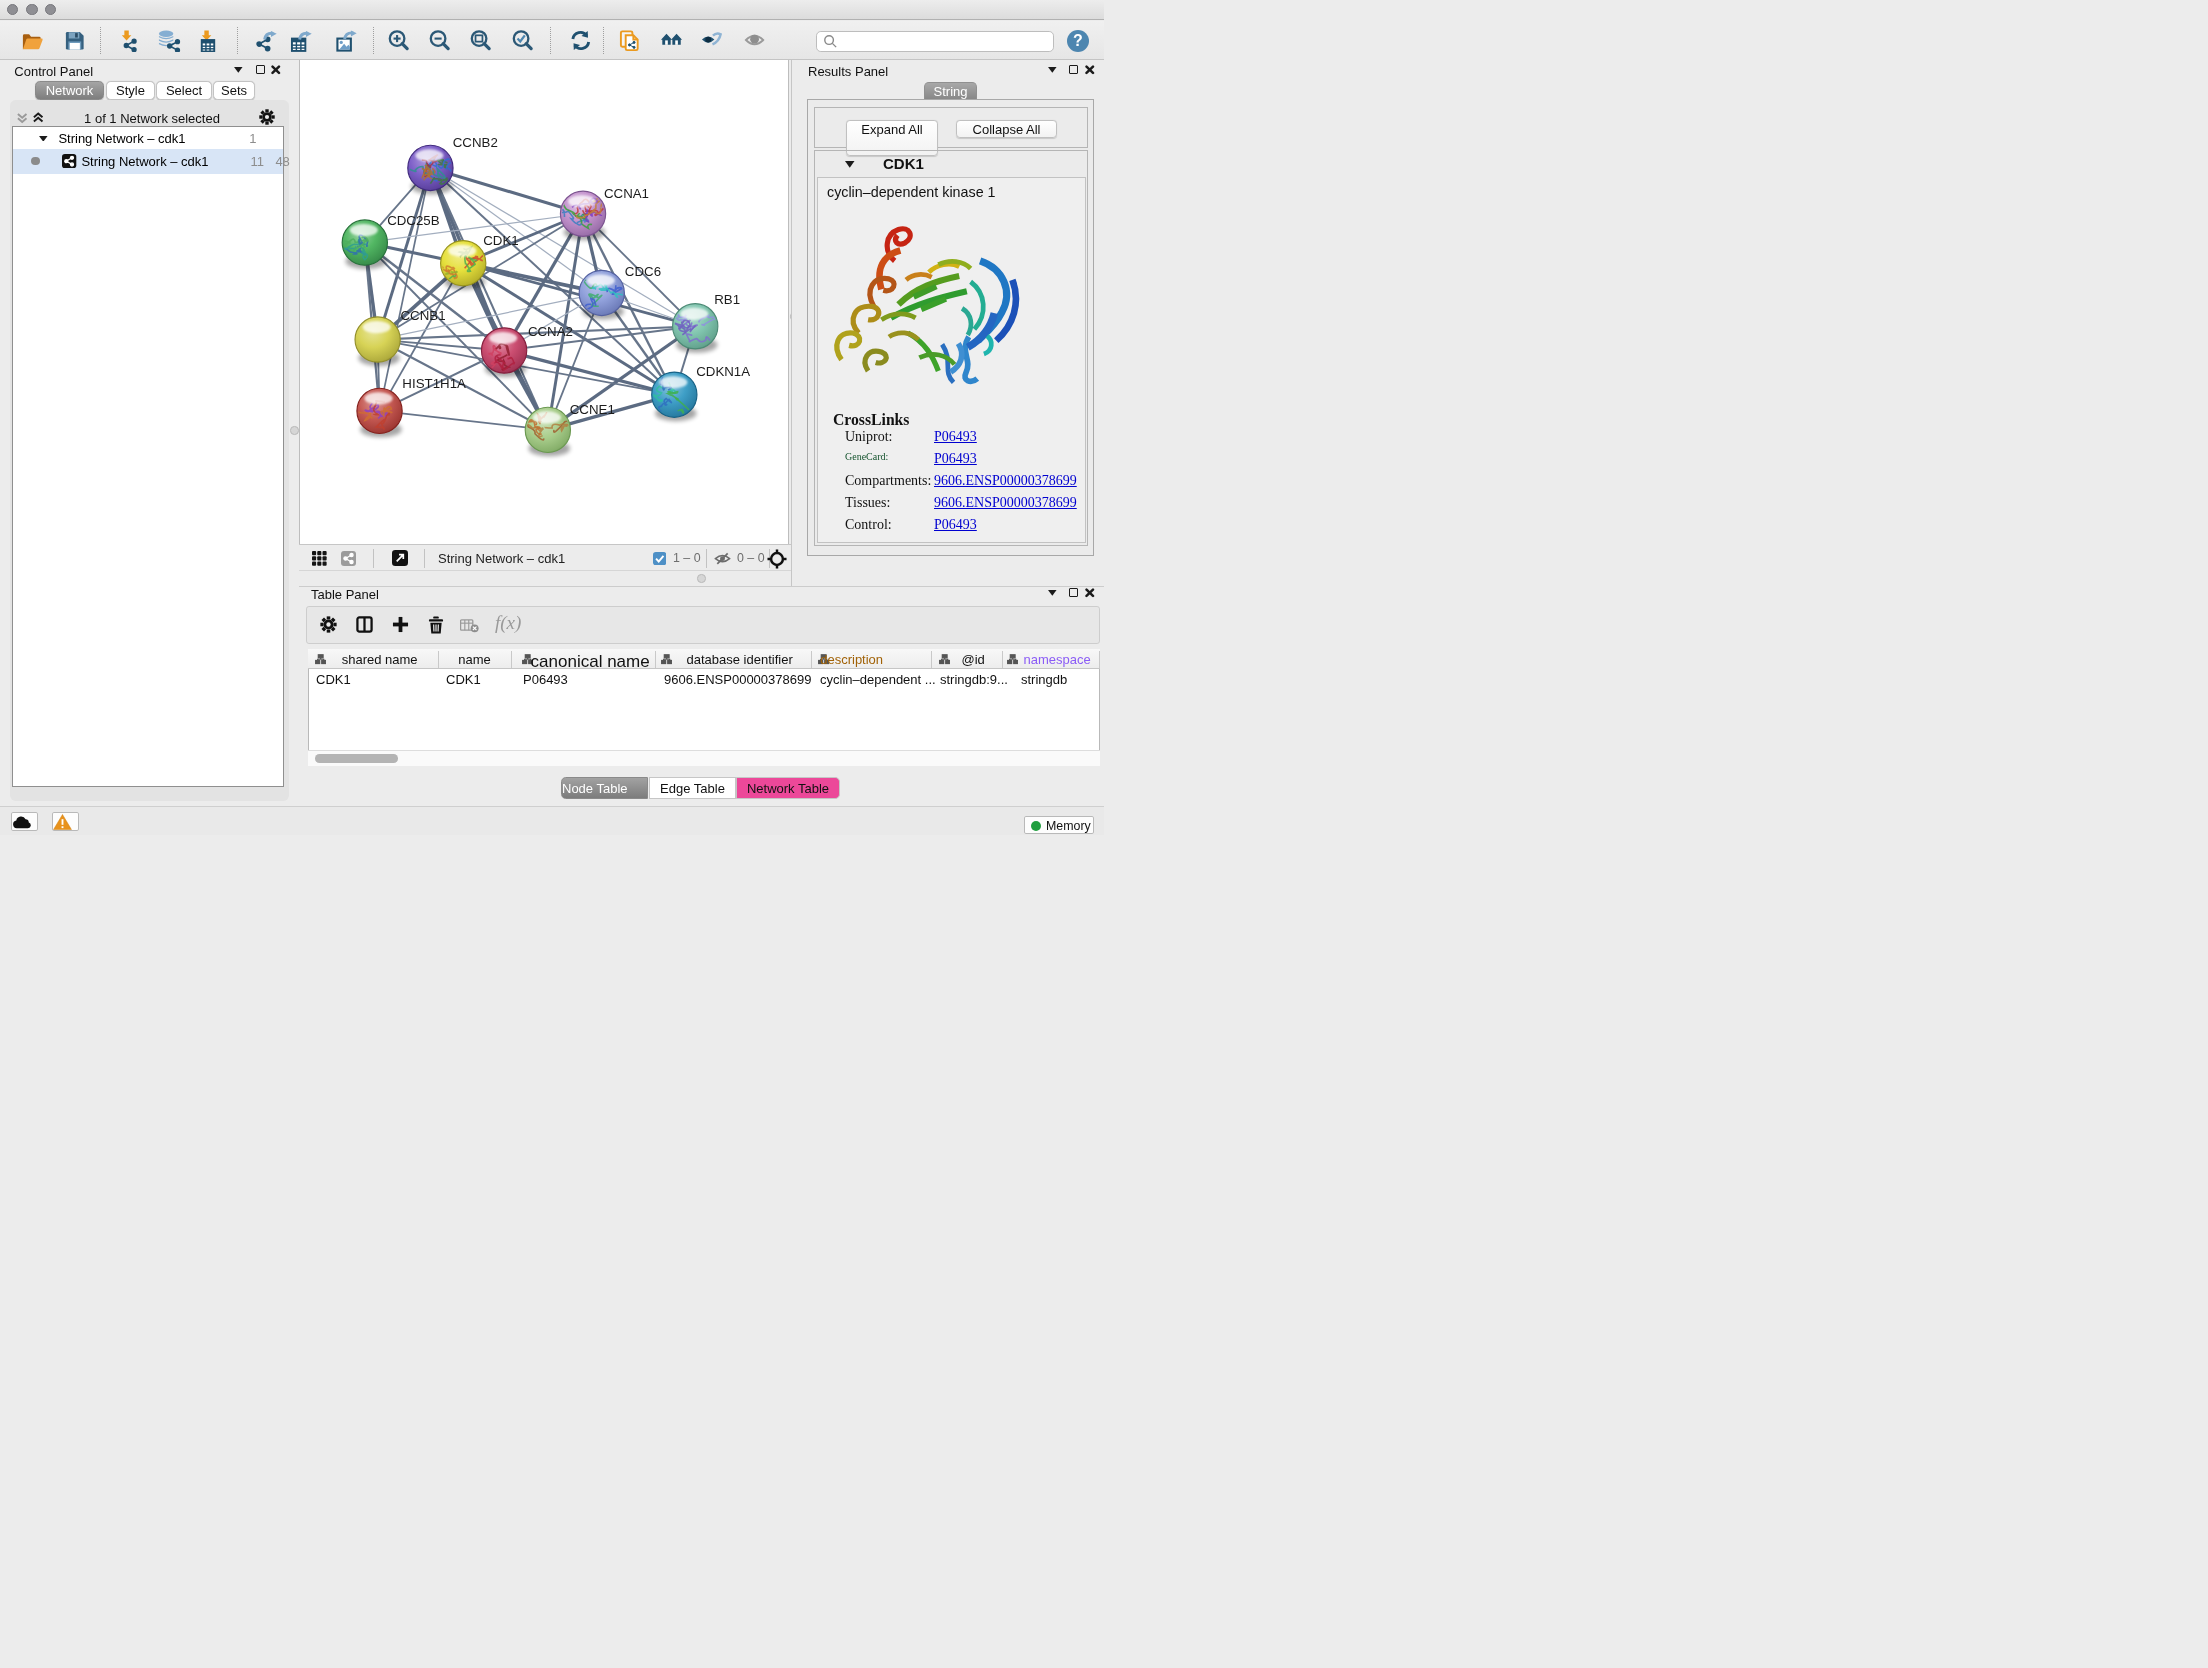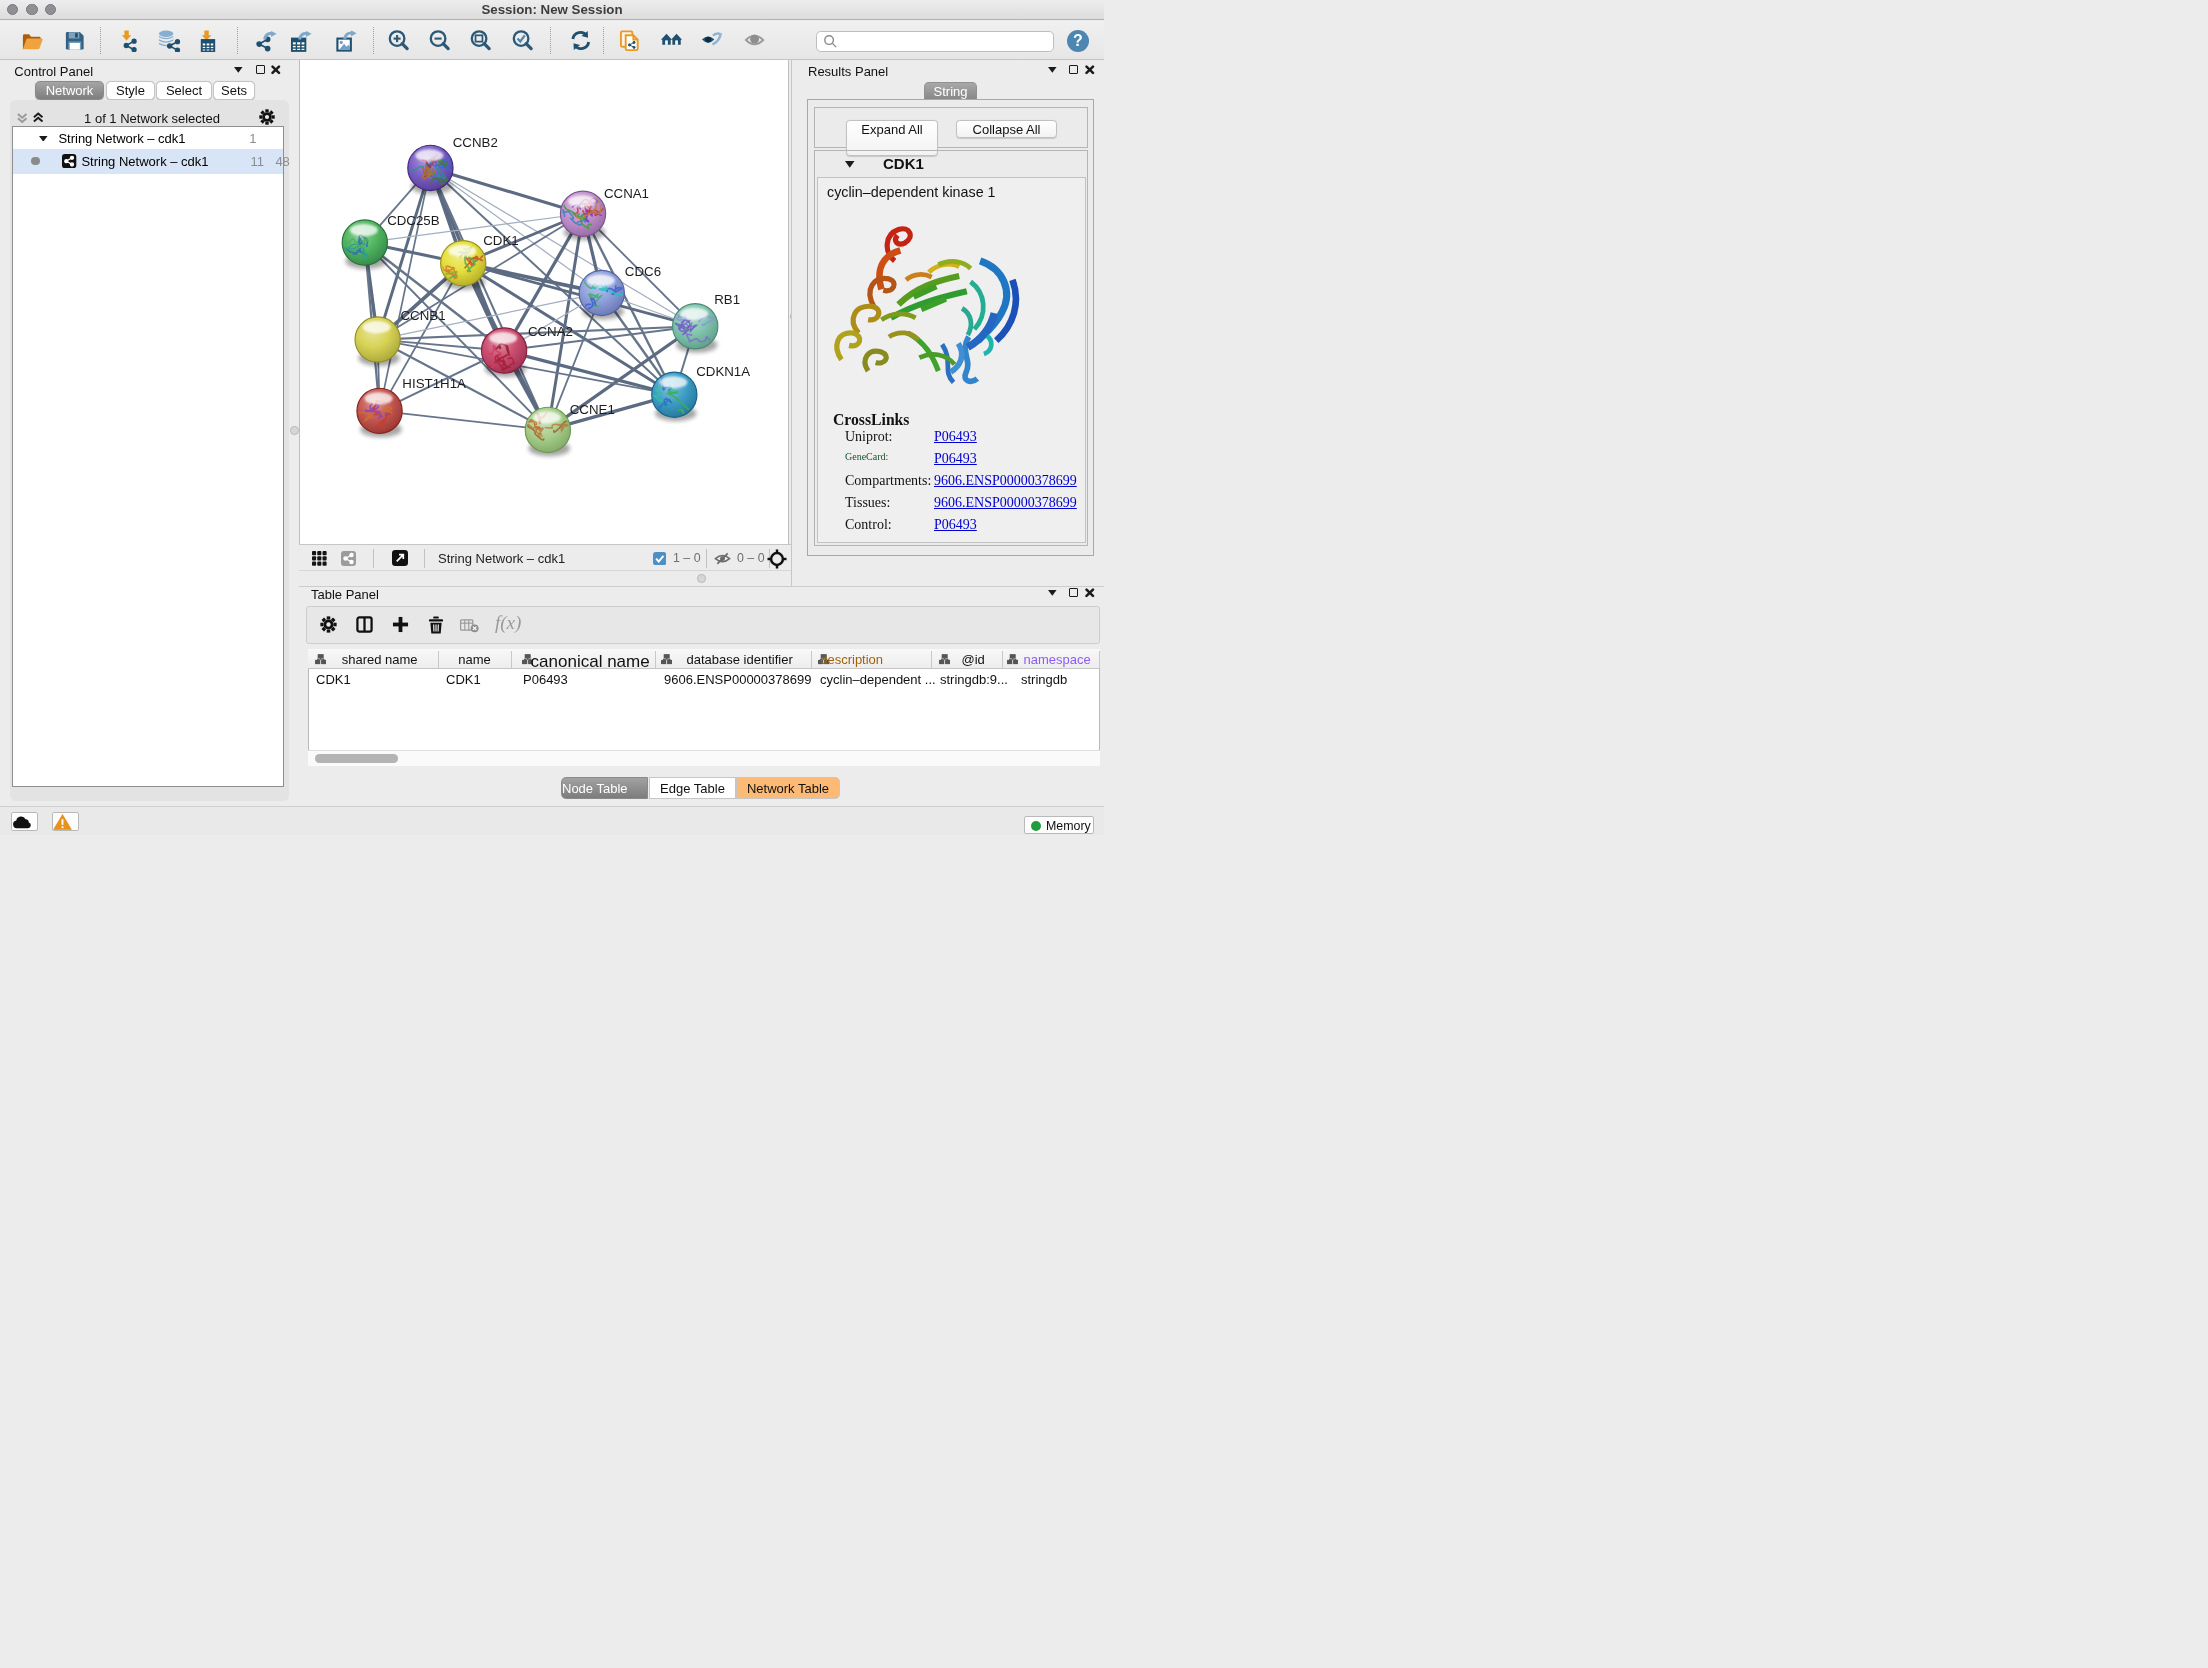--- a/index.html
+++ b/index.html
@@ -25,21 +25,20 @@
 .tab.sel { background:linear-gradient(#a5a5a5,#7e7e7e); color:#fff; border-color:#8a8a8a; }
 .btn { position:absolute; background:linear-gradient(#ffffff,#f2f2f2); border:1px solid #c0c0c0;
   border-radius:3.8px; text-align:center; font-size:13px; color:#111;
   box-shadow:0 0.5px 1px rgba(0,0,0,0.15); }
 a.lnk { color:#0000d0; text-decoration:underline; }
 </style></head><body>
 <div id="titlebar">
     <div class="light" style="left:7.1px"></div>
     <div class="light" style="left:26.4px"></div>
     <div class="light" style="left:45px"></div>
-    <div id="title">Session: New Session</div>
   </div>
 <div id="toolbar">
     <div class="tbi" style="left:19.5px">
       <svg width="24" height="23" viewBox="0 0 25 24" style="">
         <path d="M3 21 L3 7 Q3 5.5 4.5 5.5 L9.5 5.5 L11.5 8 L20 8 Q21.5 8 21.5 9.5 L21.5 11" fill="#a85f10"></path>
         <path d="M3 21 L6.5 11 Q6.9 10 8 10 L22.5 10 Q24 10 23.5 11.4 L20.3 20 Q19.9 21 18.8 21 Z" fill="#f0a23c"></path>
       </svg>
     </div>
     <div class="tbi" style="left:63px">
       <svg width="24" height="23" viewBox="0 0 25 24" style="">
@@ -874,21 +873,21 @@
 <div class="abs" style="left:446px;top:672px;font-size:13px;color:#111">CDK1</div>
 <div class="abs" style="left:523px;top:672px;font-size:13px;color:#111">P06493</div>
 <div class="abs" style="left:664px;top:672px;font-size:13px;color:#111">9606.ENSP00000378699</div>
 <div class="abs" style="left:820px;top:672px;font-size:13px;color:#111">cyclin–dependent ...</div>
 <div class="abs" style="left:940px;top:672px;font-size:13px;color:#111">stringdb:9...</div>
 <div class="abs" style="left:1021px;top:672px;font-size:13px;color:#111">stringdb</div>
 <div class="abs" style="left:308px;top:750px;width:792px;height:15.7px;background:#fafafa;border-top:1px solid #ddd"></div>
 <div class="abs" style="left:315px;top:754px;width:83px;height:8.6px;border-radius:4.3px;background:#b4b4b4"></div>
 <div class="abs" style="left:561px;top:777px;width:87px;height:22px;background:linear-gradient(#a2a2a2,#7c7c7c);border:1px solid #8a8a8a;border-radius:4.8px 0 0 4.8px;color:#fff;font-size:13px;line-height:21px">Node Table</div>
 <div class="abs" style="left:649px;top:777px;width:87px;height:22px;background:#fff;border:1px solid #c6c6c6;font-size:13px;color:#111;text-align:center;line-height:21px">Edge Table</div>
-<div class="abs" style="left:736px;top:777px;width:104px;height:22px;background:#fdba74;border:1px solid #c6c6c6;border-radius:0 4.8px 4.8px 0;font-size:13px;color:#111;text-align:center;line-height:21px">Network Table</div>
+<div class="abs" style="left:736px;top:777px;width:104px;height:22px;background:#ec4899;border:1px solid #c6c6c6;border-radius:0 4.8px 4.8px 0;font-size:13px;color:#111;text-align:center;line-height:21px">Network Table</div>
 <div class="abs" style="left:0;top:806px;width:1104px;height:28.5px;background:#e9e9e9;border-top:1px solid #cfcfcf"></div>
 <div class="abs" style="left:11.4px;top:812px;width:27px;height:19px;background:#fdfdfd;border:1px solid #b9b9b9;border-radius:1.9px;text-align:center;padding-top:2.9px">
     <svg width="19" height="13.3" viewBox="0 0 20 14" style="">
       <path d="M5 13 a4.2 4.2 0 0 1 -0.5 -8.3 a5.2 5.2 0 0 1 9.8 -1.2 a3.6 3.6 0 0 1 3.4 3.3 a3.2 3.2 0 0 1 -0.9 6.2 Z" fill="#111"></path>
     </svg>
   </div>
 <div class="abs" style="left:52px;top:812px;width:27px;height:19px;background:#fdfdfd;border:1px solid #b9b9b9;border-radius:1.9px;text-align:center;padding-top:1.4px">
     <svg width="19" height="16" viewBox="0 0 20 17" style="">
       <path d="M10 0.5 L19.5 16.5 L0.5 16.5 Z" fill="#e8921c" stroke="#d07f10" stroke-width="0.5" stroke-linejoin="round"></path>
       <rect x="9" y="5.5" width="2" height="6" fill="#fff"></rect>

